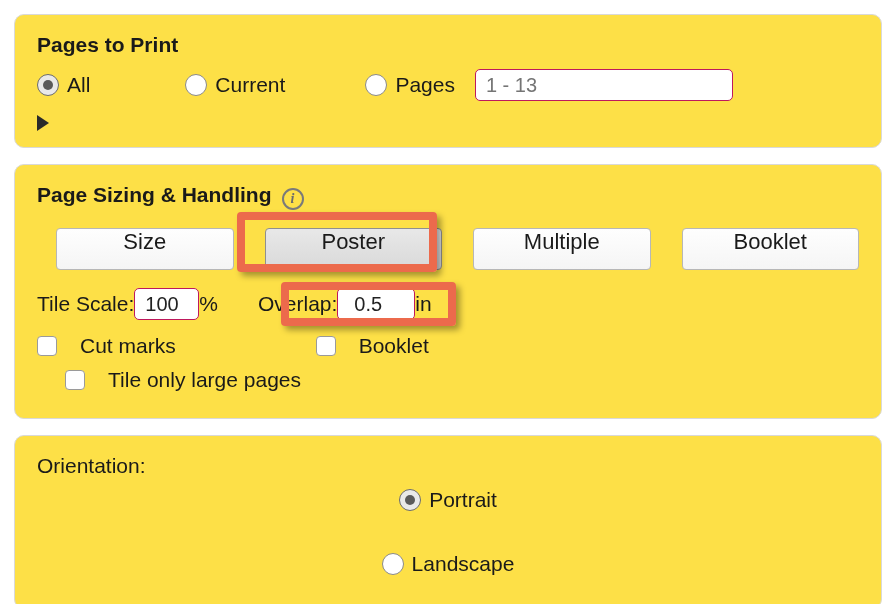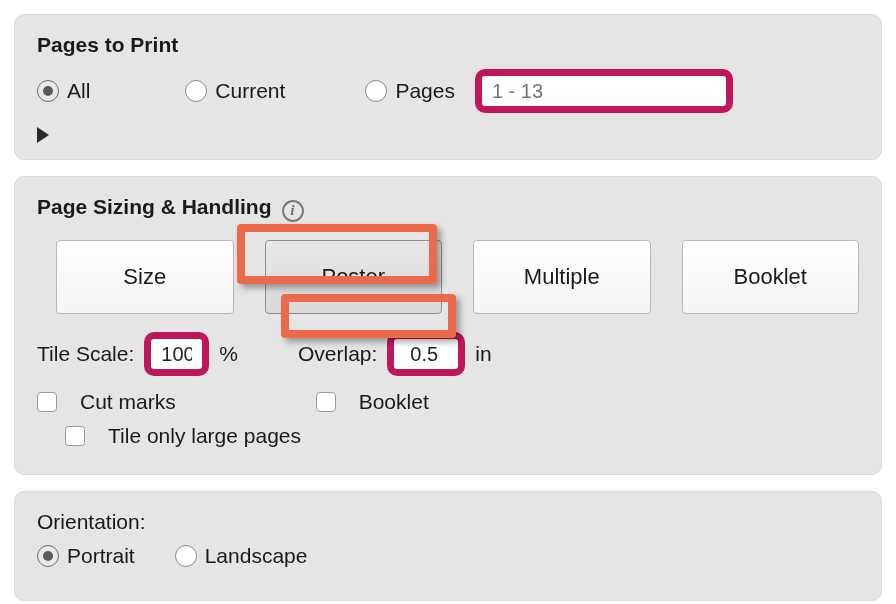--- a/index.html
+++ b/index.html
@@ -12,21 +12,21 @@
     font-size: 21px;
     color: #1a1a1a;
     background: #fff;
   }
   .container {
     padding: 14px 14px 0 14px;
   }
   .panel {
     border: 1px solid #d9d9d9;
     border-radius: 10px;
-    background: #e5e5e5;
+    background: #fde047;
     padding: 18px 22px 16px 22px;
     margin-bottom: 16px;
   }
   .panel.orient {
     padding-bottom: 24px;
   }
   .section-title {
     font-weight: 700;
     margin-bottom: 12px;
   }
@@ -58,23 +58,23 @@
     background: #e9e9e9;
   }
   .radio-circle.selected::after {
     content: "";
     width: 10px;
     height: 10px;
     border-radius: 50%;
     background: #5a5a5a;
   }
   .text-input {
-    height: 44px;
-    border: 7px solid #be185d;
-    border-radius: 10px;
+    height: 32px;
+    border: 1px solid #be185d;
+    border-radius: 5px;
     background: #fff;
     padding: 0 10px;
     font-size: 20px;
     color: #222;
   }
   .text-input.pages {
     width: 258px;
     color: #9a9a9a;
   }
   .text-input.small {
@@ -114,23 +114,23 @@
     font-style: italic;
   }
   .seg-group {
     display: flex;
     gap: 12px;
     margin-top: 14px;
     margin-bottom: 18px;
   }
   .seg {
     flex: 1;
-    height: 74px;
-    display: flex;
-    align-items: center;
+    height: 42px;
+    display: flex;
+    align-items: flex-start;
     justify-content: center;
     background: linear-gradient(#fefefe, #f5f5f5);
     border: 1px solid #b7b7b7;
     border-radius: 4px;
     cursor: pointer;
     font-size: 22px;
     margin-left: 19px;
   }
   .seg.active {
     background: linear-gradient(#e8e8e8, #d9d9d9);
@@ -153,21 +153,20 @@
   .chk {
     width: 20px;
     height: 20px;
     border: 1.5px solid #9a9a9a;
     border-radius: 4px;
     background: #fff;
   }
   .tile-row {
     display: flex;
     align-items: center;
-    gap: 10px;
     margin-bottom: 14px;
   }
   .tile-row .spacer { width: 40px; }
   .cb-row {
     display: flex;
     align-items: center;
     gap: 140px;
     margin-bottom: 10px;
   }
   .cb-row.single { gap: 0; padding-left: 28px; }
@@ -248,21 +247,21 @@
         <span>Tile only large pages</span>
       </label>
     </div>
 
     <div id="hl-poster" class="highlight-box" style="left: 221.5px; top: 47px; width: 200.5px; height: 60px;"></div>
     <div id="hl-overlap" class="highlight-box" style="left: 265.953px; top: 117px; width: 175.375px; height: 44px;"></div>
   </div>
 
   <div class="panel orient">
     <div style="margin-bottom:10px;">Orientation:</div>
-    <div class="row" style="gap:40px;">
+    <div class="row" style="gap:40px;flex-direction:column;">
       <label class="radio">
         <span class="radio-circle selected"></span>
         <span>Portrait</span>
       </label>
       <label class="radio">
         <span class="radio-circle"></span>
         <span>Landscape</span>
       </label>
     </div>
   </div>

